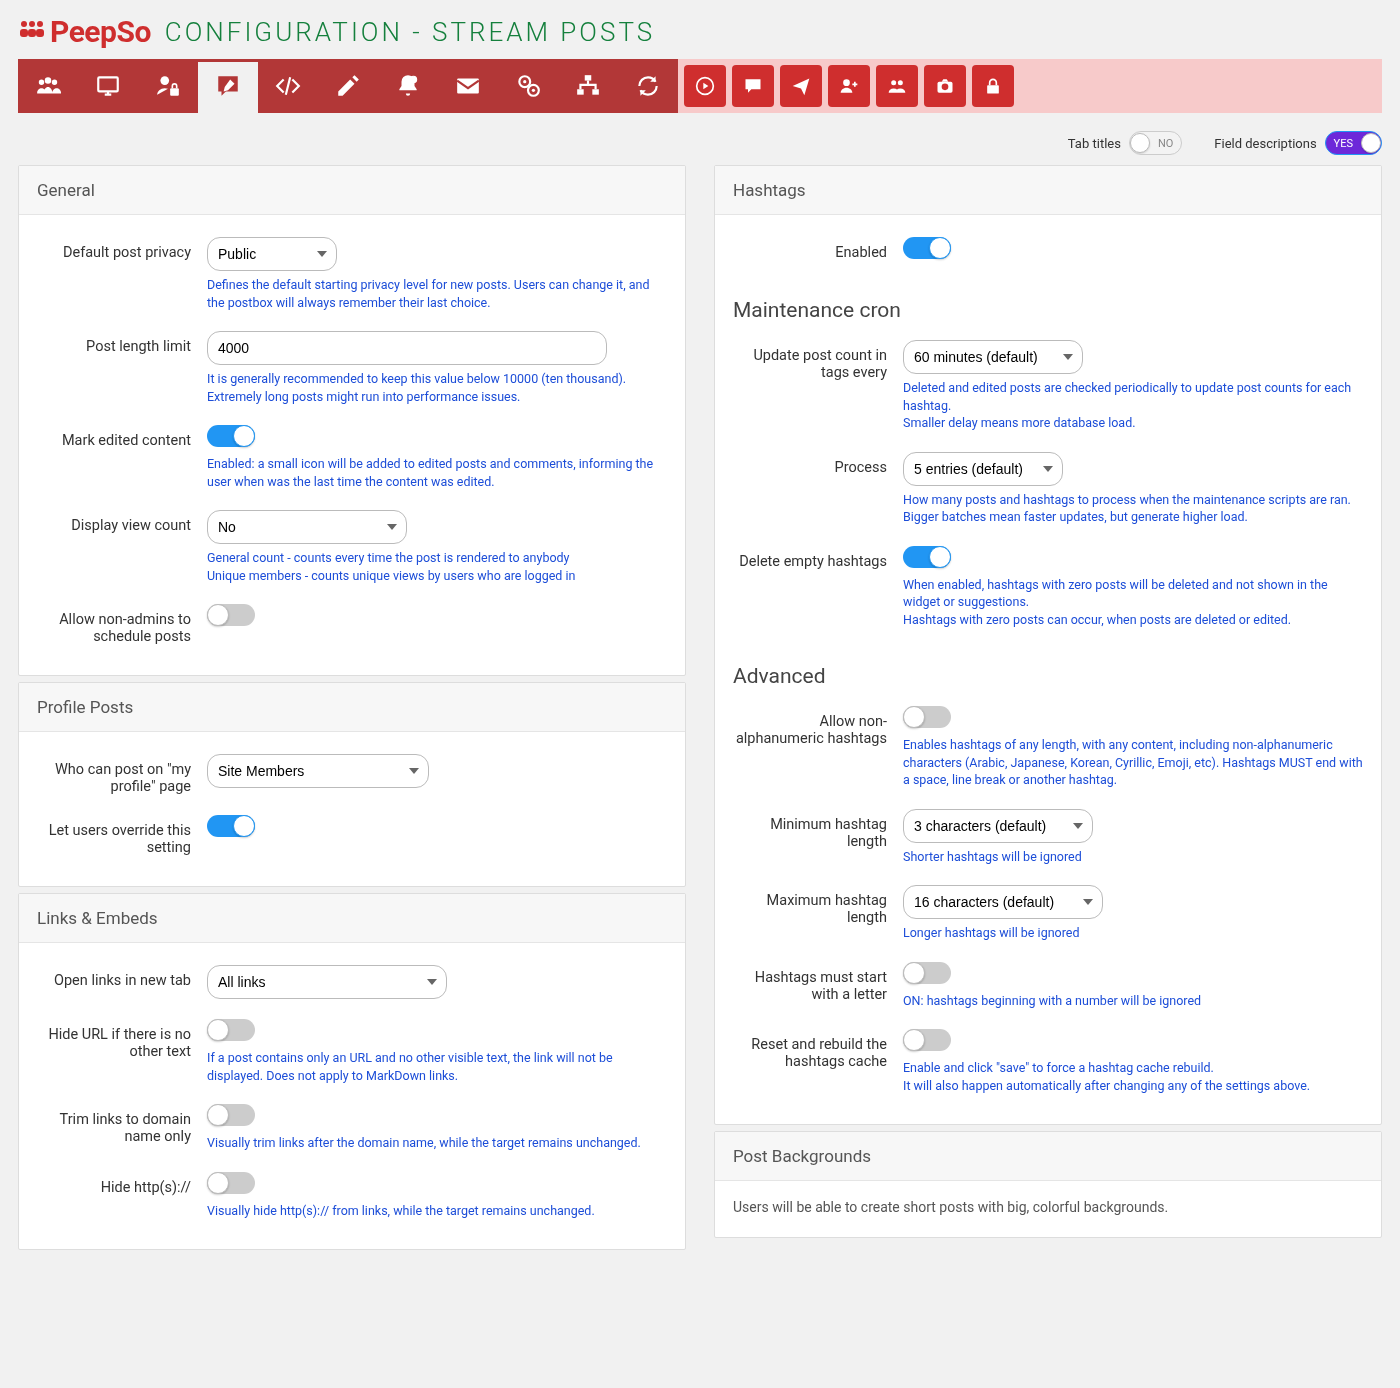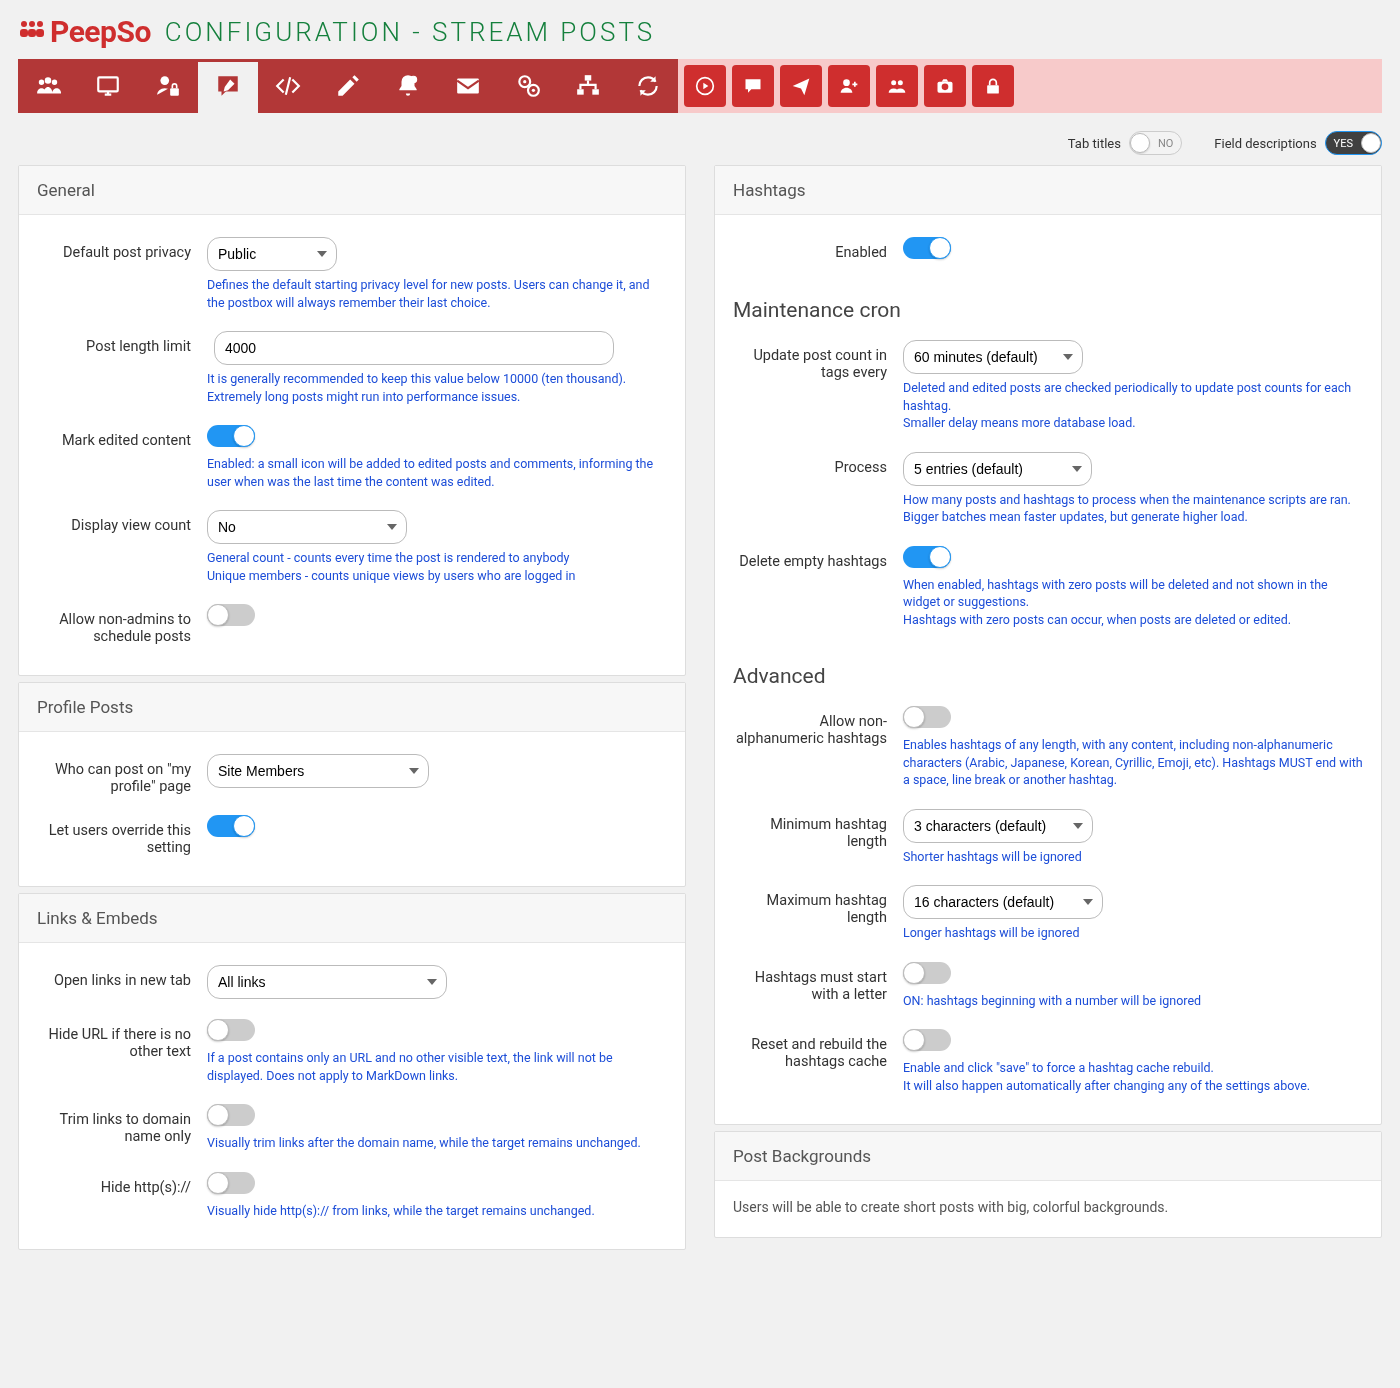--- a/index.html
+++ b/index.html
@@ -37,31 +37,31 @@
 .row-ctrl { flex: 1; }
 .row-ctrl .hint { color: #1d4ed8; font-size: 12.5px; line-height: 1.4; margin-top: 5px; }
 
 select, input[type=text] {
   border: 1px solid #bbb; border-radius: 13px; padding: 8px 10px; font-size: 14px; background: #fff;
   appearance: none; -webkit-appearance: none;
 }
 .select-wrap { position: relative; display: inline-block; }
 .select-wrap::after { content: ""; position: absolute; right: 10px; top: 50%; width: 0; height: 0; border-left: 5px solid transparent; border-right: 5px solid transparent; border-top: 6px solid #666; transform: translateY(-50%); pointer-events: none; }
 .select-wrap select { padding-right: 32px; }
-input[type=text] { width: 100%; max-width: 400px; margin-left: 7px; }
+input[type=text] { width: 100%; max-width: 400px; }
 
 .sw { position: relative; width: 48px; height: 22px; border-radius: 22px; background: #ccc; cursor: pointer; display: inline-block; }
 .sw::after { content:""; position:absolute; width:22px; height:22px; top:0; left:0; background:#fff; border-radius:50%; border:1px solid #bbb; box-sizing:border-box; transition: left .15s; box-shadow: 0 1px 2px rgba(0,0,0,.2); }
 .sw.on { background:#2196f3; }
 .sw.on::after { left: 26px; border-color:#2196f3; }
 
 .pill { border-radius: 14px; border:1px solid #ccc; height:24px; display:inline-flex; align-items:center; overflow:hidden; font-size:11px; }
 .pill span { padding: 0 8px; color:#888; }
 .pill .knob { width:20px; height:20px; border-radius:50%; background:#fff; border:1px solid #bbb; box-shadow:0 1px 2px rgba(0,0,0,.15); }
-.pill.on { background:#404040; border-color:#2196f3; }
+.pill.on { background:#6d28d9; border-color:#2196f3; }
 .pill.on span { color:#fff; }
 .pill.off { background:#f3f3f3; }
 
 </style>
 </head>
 <body>
 
 <div class="wrap">
 
   <div class="header">
@@ -321,21 +321,21 @@
             <div class="row-label">Update post count in tags every</div>
             <div class="row-ctrl">
               <span class="select-wrap"><select style="width:180px"><option>60 minutes (default)</option></select></span>
               <div class="hint" style="white-space:pre-line">Deleted and edited posts are checked periodically to update post counts for each hashtag.
 Smaller delay means more database load.</div>
             </div>
           </div>
           <div class="row">
             <div class="row-label">Process</div>
             <div class="row-ctrl">
-              <span class="select-wrap"><select style="width:189px"><option>5 entries (default)</option></select></span>
+              <span class="select-wrap"><select style="width:160px"><option>5 entries (default)</option></select></span>
               <div class="hint">How many posts and hashtags to process when the maintenance scripts are ran. Bigger batches mean faster updates, but generate higher load.</div>
             </div>
           </div>
           <div class="row">
             <div class="row-label">Delete empty hashtags</div>
             <div class="row-ctrl">
               <span class="sw on"></span>
               <div class="hint" style="white-space:pre-line">When enabled, hashtags with zero posts will be deleted and not shown in the widget or suggestions.
 Hashtags with zero posts can occur, when posts are deleted or edited.</div>
             </div>

